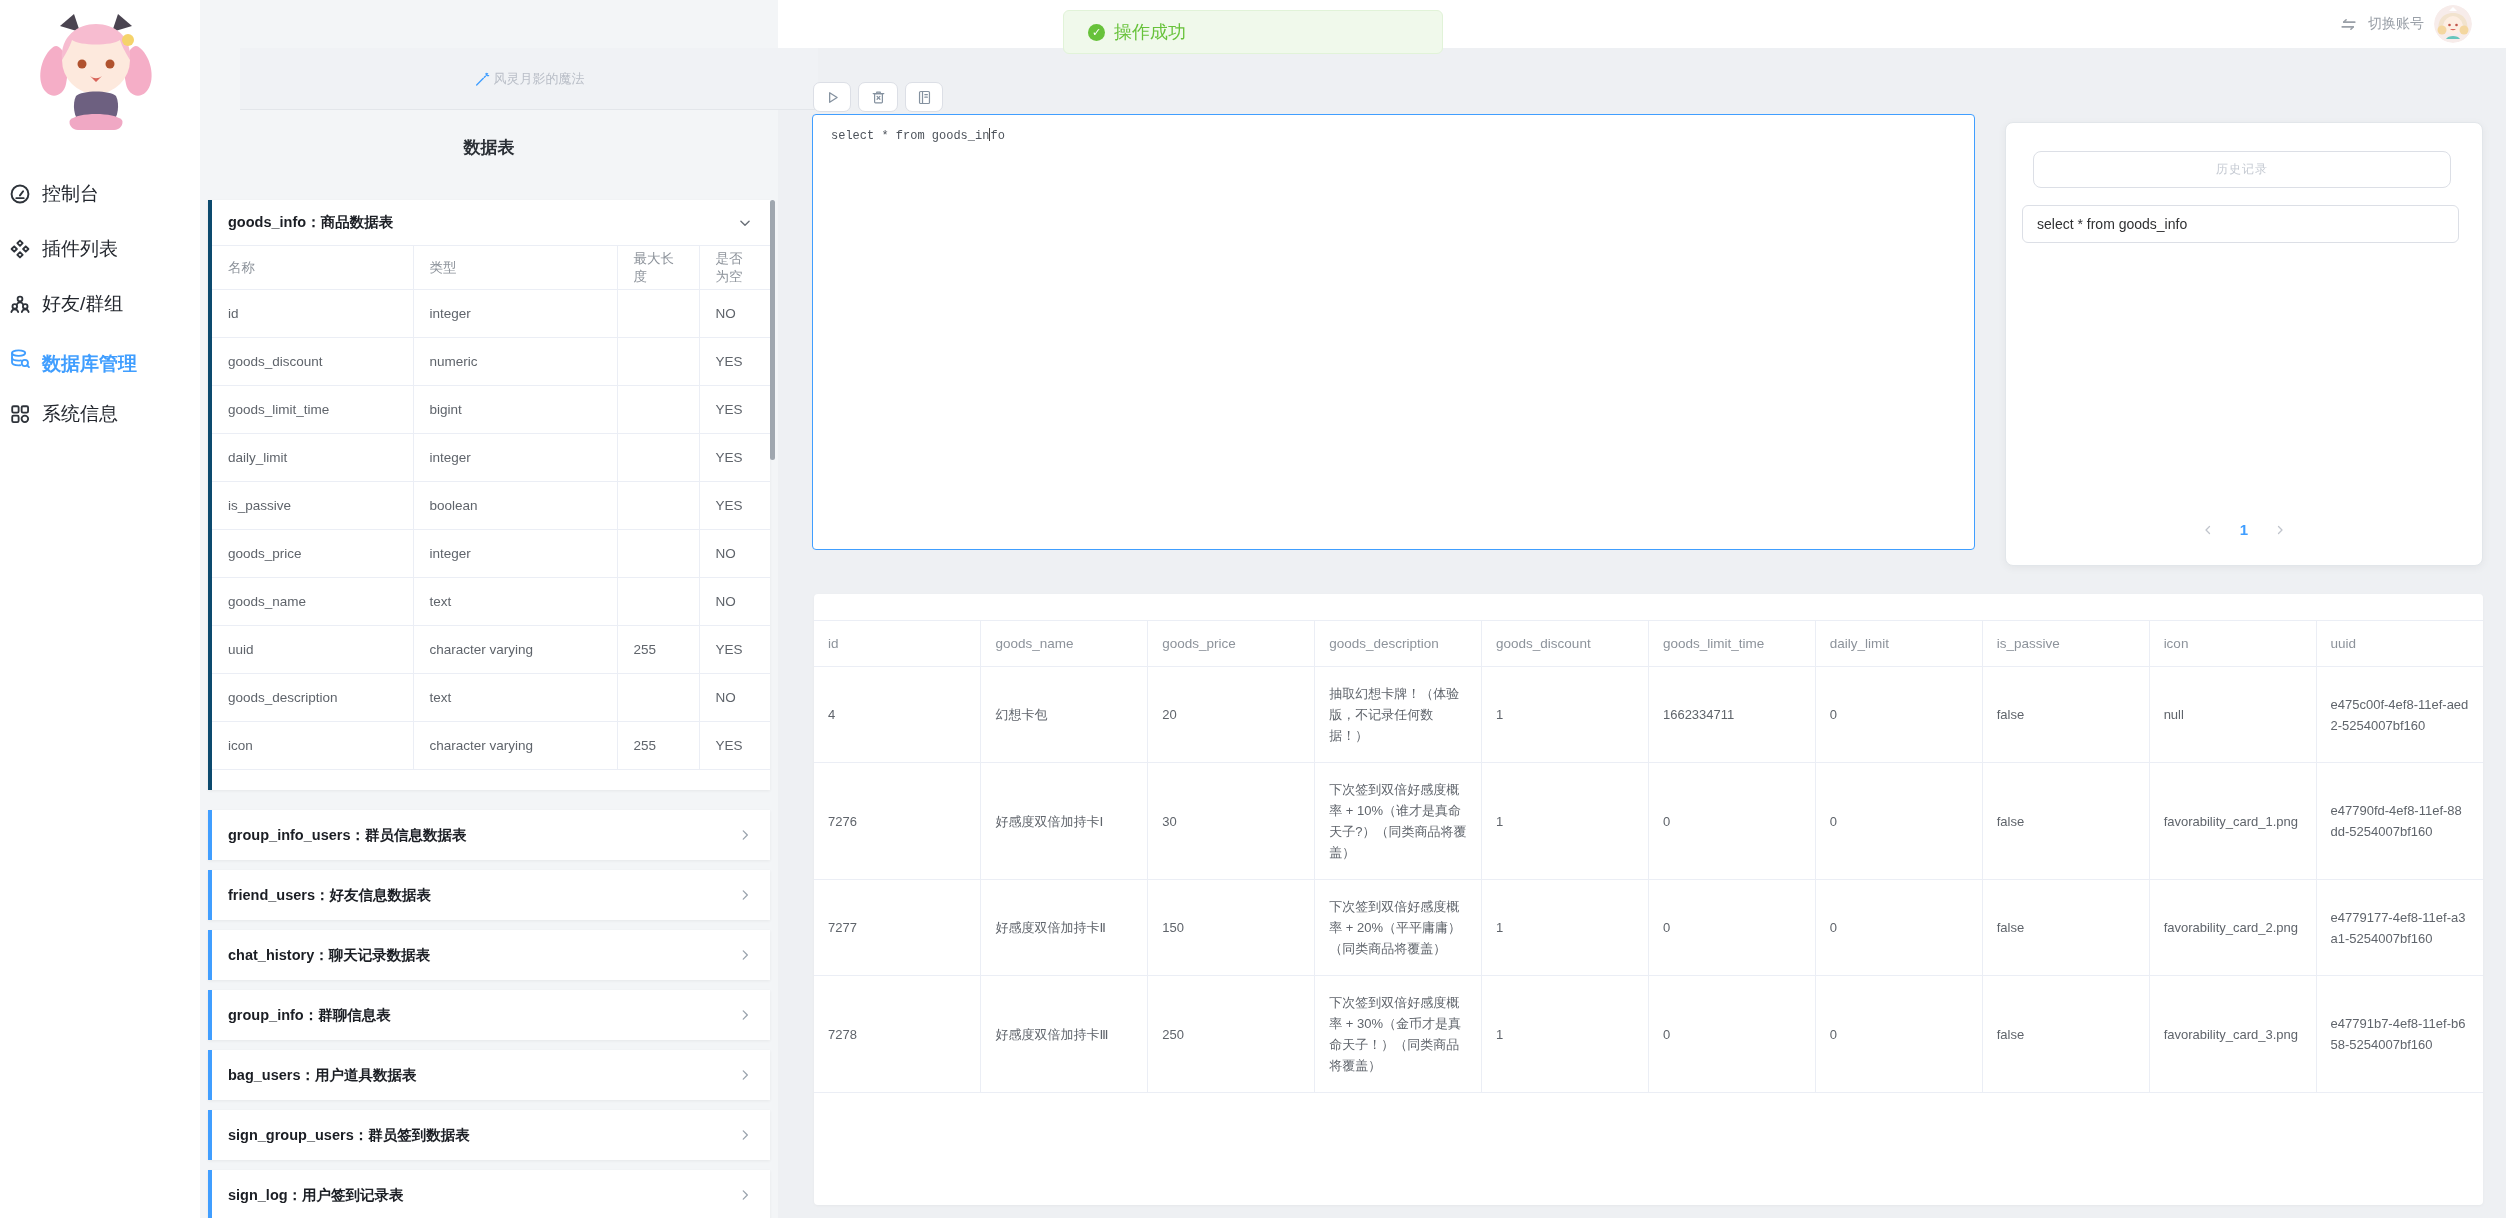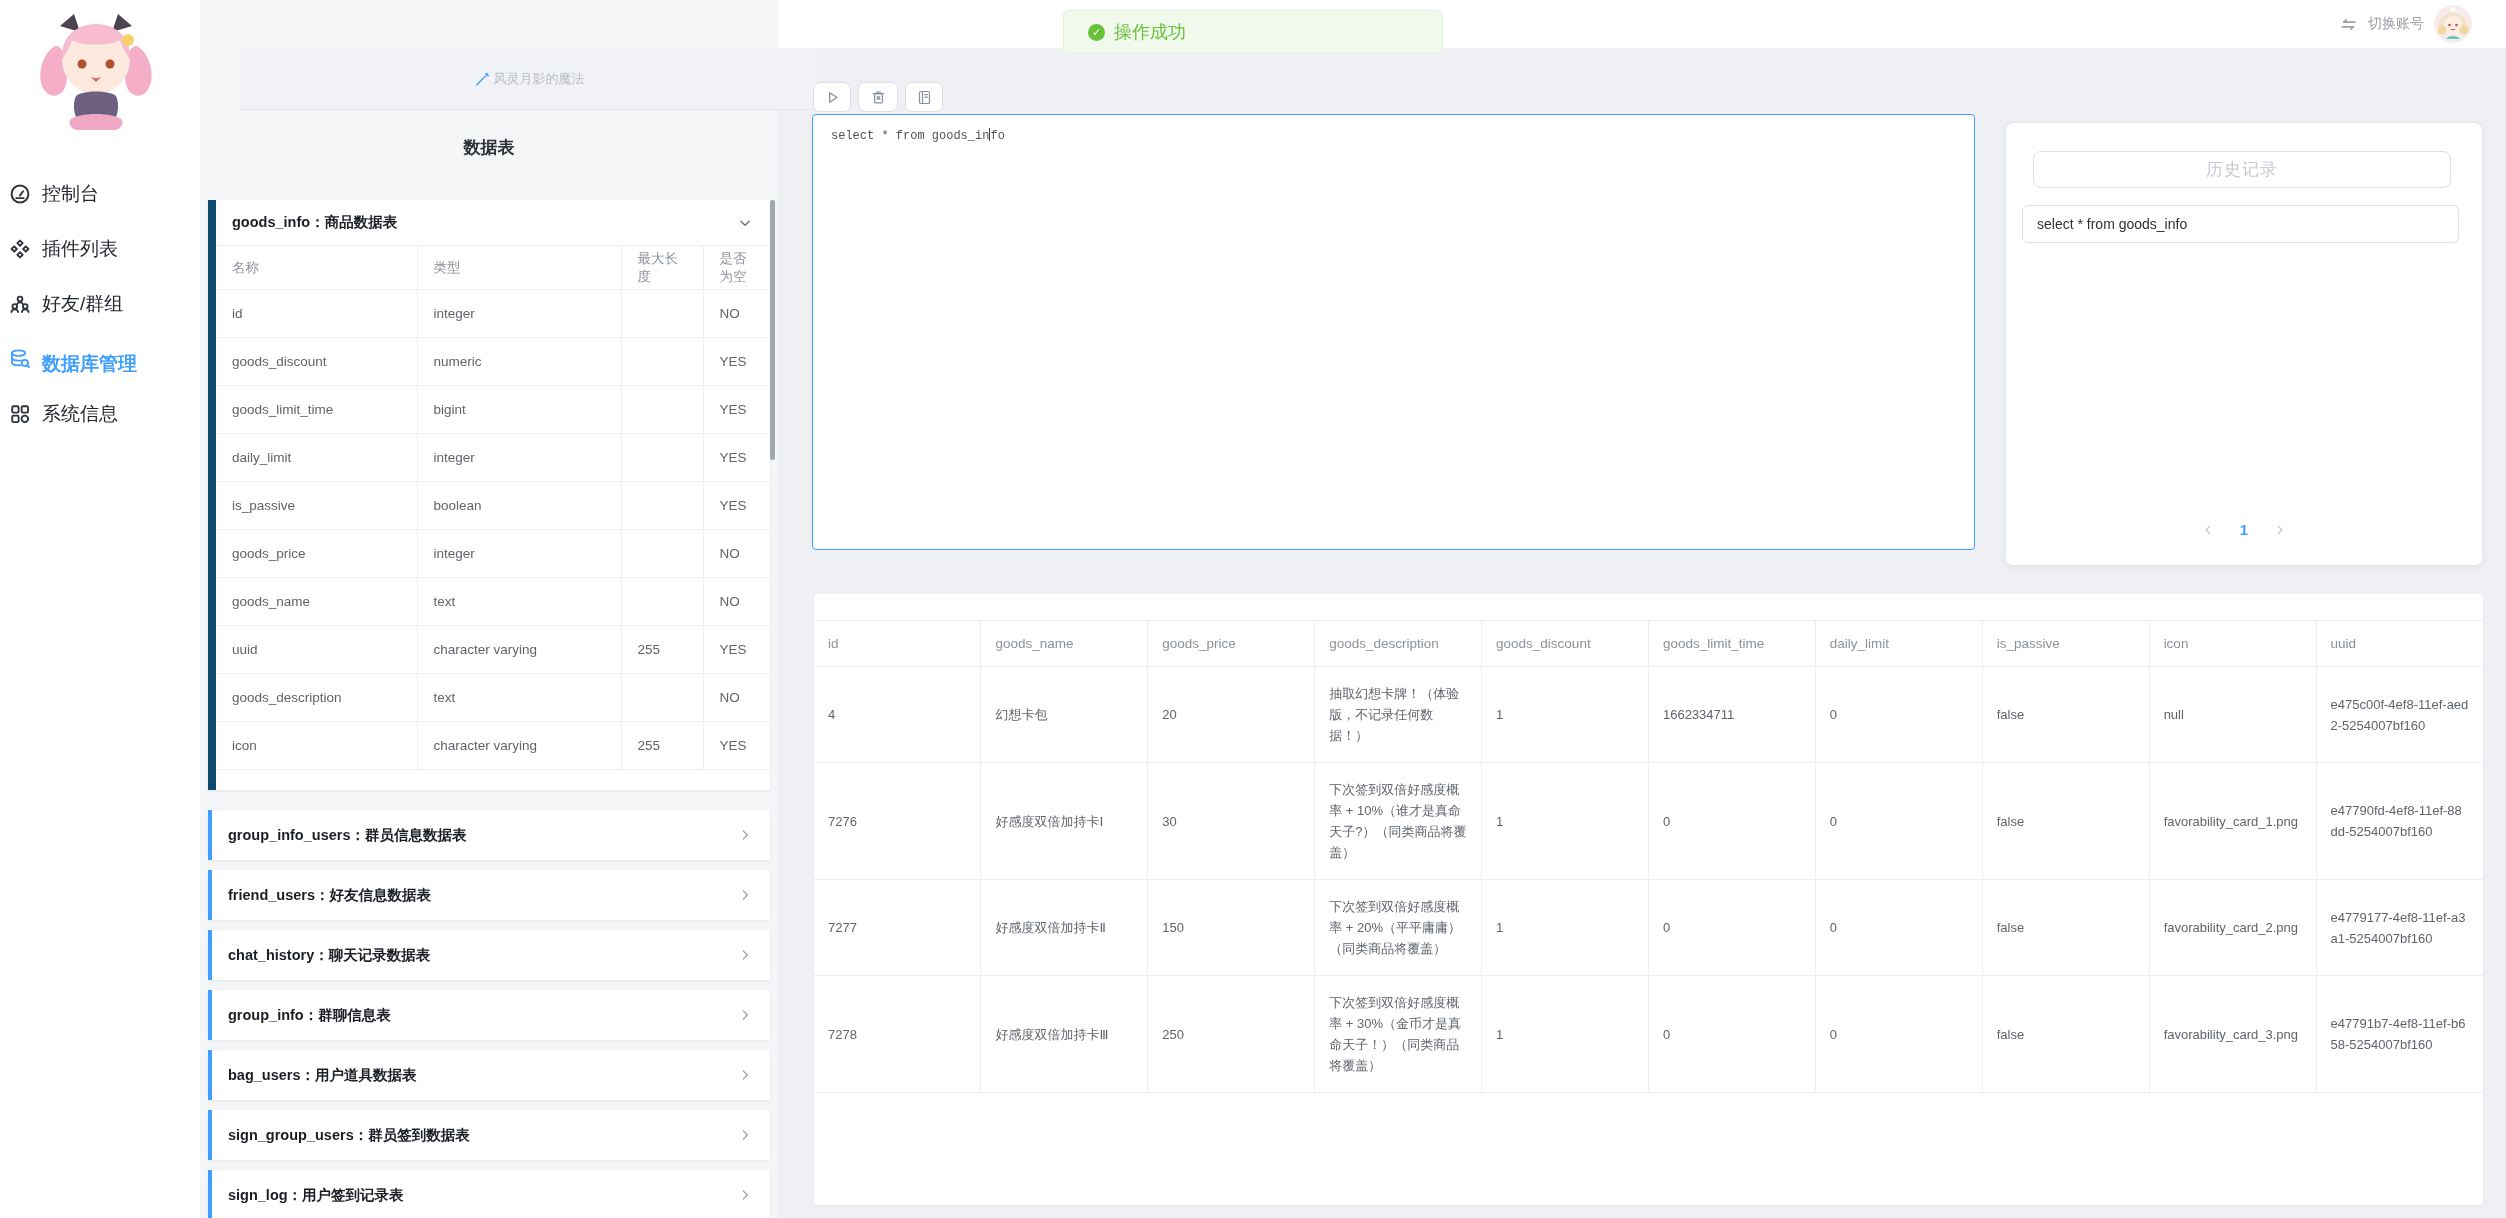--- a/index.html
+++ b/index.html
@@ -33,21 +33,21 @@
   .nav-item.active{color:#409eff;}
   .nav-item.active .nl{font-weight:700;margin-top:9px;}
 
   
   .tables-panel{position:absolute;left:200px;top:0;width:578px;height:1218px;background:#f3f5f7;}
   .magic-strip{position:absolute;left:0;top:48px;width:578px;height:62px;background:#f0f2f5;
                border-bottom:1px solid #e3e6ea;display:flex;align-items:center;justify-content:center;gap:4px;margin-left:40px;}
   .magic-strip .mg{color:#b9bec7;font-size:13px;}
   .panel-title{position:absolute;left:0;top:136px;width:578px;text-align:center;
                font-size:17px;font-weight:700;color:#2b3036;}
-  .card{position:absolute;left:8px;width:562px;background:#fff;border-left:8px solid #0c4a6e;
+  .card{position:absolute;left:8px;width:562px;background:#fff;border-left:4px solid #0c4a6e;
         box-shadow:0 1px 3px rgba(0,0,0,.06);}
   .goods-card{top:200px;height:590px;}
   .acc-head{height:45px;display:flex;align-items:center;cursor:pointer;}
   .acc-head .tt{padding-left:16px;font-size:14.5px;font-weight:700;color:#1b1e24;flex:1;}
   .acc-head .chev{margin-right:18px;display:flex;}
   table.schema{width:100%;border-collapse:collapse;table-layout:fixed;}
   .schema col.c1{width:201px}.schema col.c2{width:204px}.schema col.c3{width:82px}
   .schema th{height:44px;font-weight:400;color:#8d939b;font-size:13.5px;text-align:left;padding:0 16px;
              border-top:1px solid #ebeef5;border-bottom:1px solid #ebeef5;border-right:1px solid #ebeef5;}
   .schema td{height:48px;color:#5f646b;font-size:13.5px;padding:0 16px;
@@ -68,21 +68,21 @@
           display:flex;align-items:center;justify-content:center;cursor:pointer;}
   .editor{position:absolute;left:34px;top:66px;width:1163px;height:436px;background:#fff;
           border:1px solid #409eff;border-radius:4px;padding:13px 18px;
           font-family:"Liberation Mono","DejaVu Sans Mono",monospace;font-size:12px;color:#4d535b;}
   .caret{display:inline-block;width:1px;height:13px;background:#444;vertical-align:-2px;}
 
   .history{position:absolute;left:1227px;top:74px;width:478px;height:444px;background:#fff;
            border:1px solid #e2e6ea;border-radius:8px;box-shadow:0 2px 8px rgba(0,0,0,.05);}
   .hist-title{position:absolute;left:27px;top:28px;width:418px;height:37px;border:1px solid #dcdfe6;
               border-radius:8px;display:flex;align-items:center;justify-content:center;
-              color:#c5cad2;font-size:17px;letter-spacing:1px;}
+              color:#c5cad2;font-size:12px;letter-spacing:1px;}
   .hist-entry{position:absolute;left:16px;top:82px;width:437px;height:38px;border:1px solid #dcdfe6;
               border-radius:6px;display:flex;align-items:center;padding-left:14px;
               font-size:14px;color:#303133;cursor:pointer;background:#fff;}
   .pager{position:absolute;left:0;top:398px;width:100%;display:flex;align-items:center;
          justify-content:center;gap:26px;}
   .pager .pg-cur{color:#409eff;font-size:15px;font-weight:600;cursor:pointer;}
   .pager .pg-ar{display:flex;cursor:pointer;}
 
   .results-card{position:absolute;left:36px;top:546px;width:1669px;height:611px;background:#fff;
                 border-radius:4px;box-shadow:0 1px 3px rgba(0,0,0,.04);padding-top:26px;}

